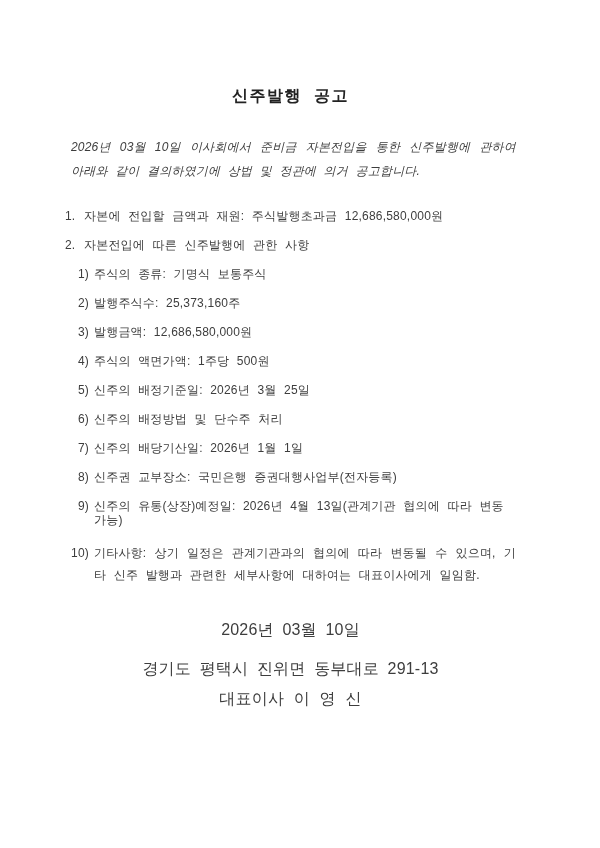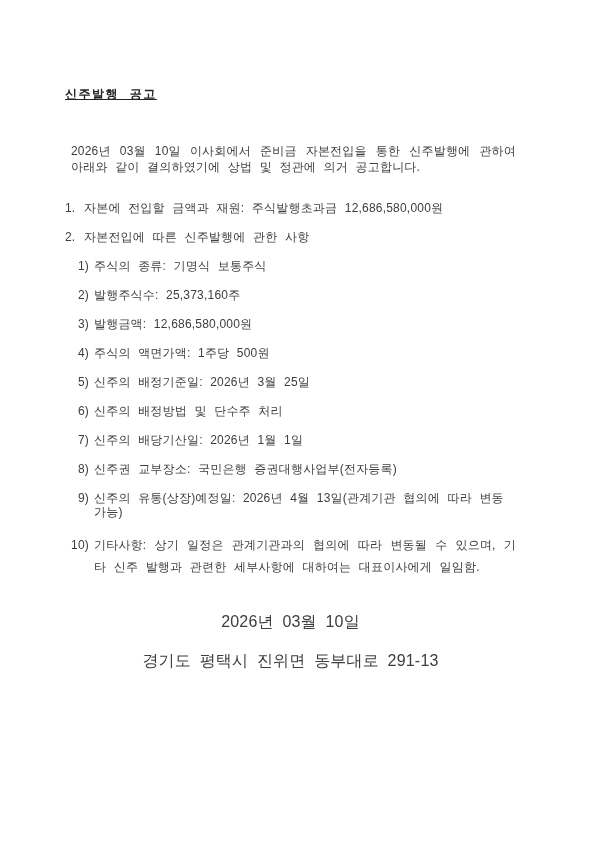--- a/index.html
+++ b/index.html
@@ -11,37 +11,38 @@
     color: #3d3d3d;
     overflow: hidden;
   }
   .page {
     width: 600px;
     height: 848px;
     background: #ffffff;
     padding: 86px 84px 0 65px;
   }
   .title {
-    font-size: 12px;
+    font-size: 16px;
     font-weight: bold;
     color: #222222;
+    text-align: center;
     letter-spacing: 1.5px;
     word-spacing: 6px;
-    text-decoration: underline;
   }
   .body-text {
     font-size: 12px;
     word-spacing: 4px;
     letter-spacing: 0.2px;
   }
   .intro {
-    margin-top: 40px;
+    margin-top: 28px;
     margin-left: 6px;
-    line-height: 16px;
+    line-height: 24px;
     text-align: justify;
+    font-style: italic;
   }
   .list {
     margin-top: 26px;
   }
   .item {
     display: flex;
     margin-bottom: 15px;
     line-height: 14px;
   }
   .item .no {
@@ -149,15 +150,16 @@
     <div class="item sub wrap">
       <span class="no">10)</span>
       <span class="txt">기타사항: 상기 일정은 관계기관과의 협의에 따라 변동될 수 있으며, 기타 신주 발행과 관련한 세부사항에 대하여는 대표이사에게 일임함.</span>
     </div>
 
   </div>
 
   <div class="footer">
     <p class="f-date">2026년 03월 10일</p>
     <p class="f-address">경기도 평택시 진위면 동부대로 291-13</p>
+    <p class="f-ceo">대표이사 이 영 신</p>
   </div>
 
 </div>
 
 </body></html>

